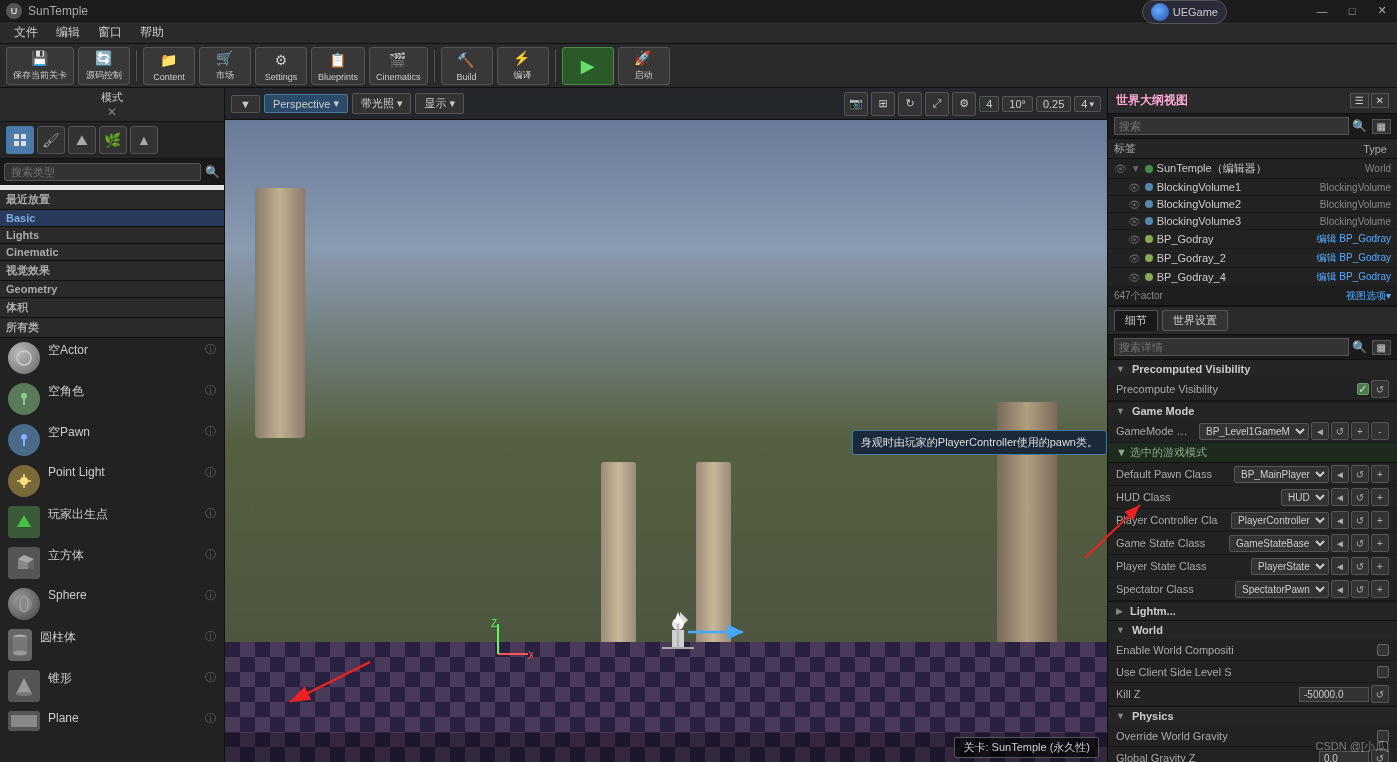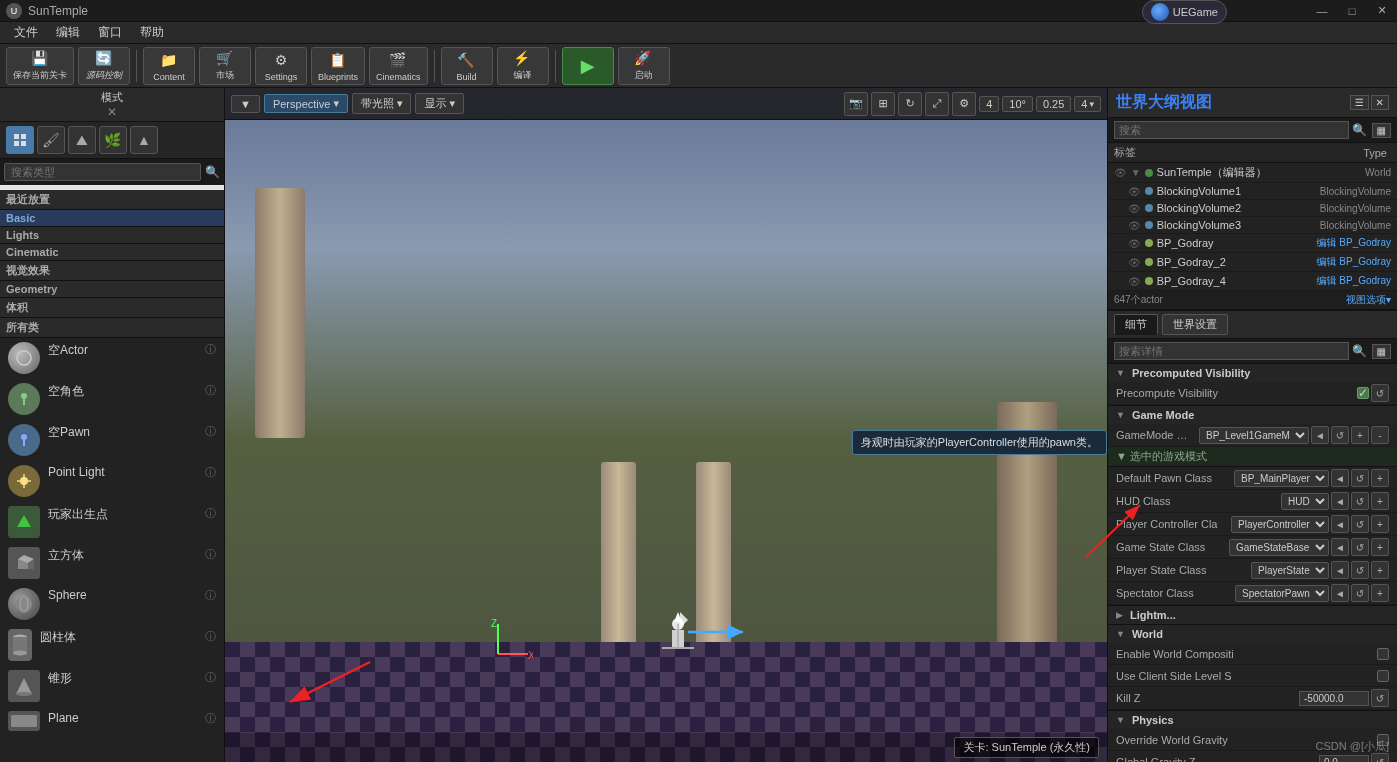--- a/index.html
+++ b/index.html
@@ -51,21 +51,21 @@
     .vp-right-tools { margin-left: auto; display: flex; align-items: center; gap: 3px; }
     .vp-tool-btn { width: 24px; height: 24px; background: #333; border: 1px solid #555; border-radius: 2px; display: flex; align-items: center; justify-content: center; cursor: pointer; font-size: 11px; color: #ccc; }
     #viewport-image { width: 100%; height: 100%; background: linear-gradient(180deg, #4a5a7a 0%, #2a3a5a 30%, #8a7a5a 60%, #6a5a4a 100%); position: relative; }
     #viewport-overlay { position: absolute; bottom: 0; left: 0; right: 0; padding: 4px 8px; display: flex; justify-content: flex-end; align-items: center; background: rgba(0,0,0,0.3); }
     .level-tag { background: rgba(0,0,0,0.6); color: #ccc; padding: 2px 8px; font-size: 11px; border: 1px solid #555; border-radius: 2px; }
 
     
     #right-panel { width: 290px; height: 100%; background: #222; border-left: 1px solid #111; display: flex; flex-direction: column; flex-shrink: 0; overflow-y: auto; }
     .rpanel-section { border-bottom: 1px solid #111; }
     .rpanel-header { display: flex; align-items: center; justify-content: space-between; padding: 4px 8px; background: #2a2a2a; border-bottom: 1px solid #111; }
-    .rpanel-title { color: #3b82f6; font-size: 16px; font-weight: bold; }
+    .rpanel-title { color: #f9a8d4; font-size: 12px; font-weight: bold; }
     .rpanel-search { display: flex; align-items: center; padding: 3px 6px; background: #1a1a1a; gap: 4px; border-bottom: 1px solid #111; }
     .rpanel-search input { flex: 1; background: #333; border: 1px solid #555; color: #ccc; padding: 2px 4px; font-size: 11px; }
     .outliner-tags { display: flex; align-items: center; padding: 2px 6px; background: #252525; border-bottom: 1px solid #111; font-size: 11px; }
     .outliner-tags span { color: #aaa; margin-right: 4px; }
     .outliner-tags .type-col { margin-left: auto; color: #aaa; }
 
     .outliner-item { display: flex; align-items: center; padding: 2px 6px; gap: 4px; border-bottom: 1px solid #1a1a1a; cursor: pointer; }
     .eye-icon { color: #666; font-size: 10px; cursor: pointer; }
     .tree-icon { color: #666; font-size: 10px; }
     .item-dot { width: 8px; height: 8px; border-radius: 50%; background: #8a5; flex-shrink: 0; }
@@ -135,21 +135,21 @@
   <span class="menu-item">帮助</span>
 </div>
 
 <div id="toolbar">
   <div class="toolbar-btn">
     <div class="toolbar-icon">💾</div>
     <span style="font-size:9px;">保存当前关卡</span>
   </div>
   <div class="toolbar-btn">
     <div class="toolbar-icon">🔄</div>
-    <span style="font-size:9px;font-style:italic;">源码控制</span>
+    <span style="font-size:9px;">源码控制</span>
   </div>
   <div class="toolbar-sep"></div>
   <div class="toolbar-btn">
     <div class="toolbar-icon">📁</div>
     <span style="font-size:9px;">Content</span>
   </div>
   <div class="toolbar-btn">
     <div class="toolbar-icon">🛒</div>
     <span style="font-size:9px;">市场</span>
   </div>

